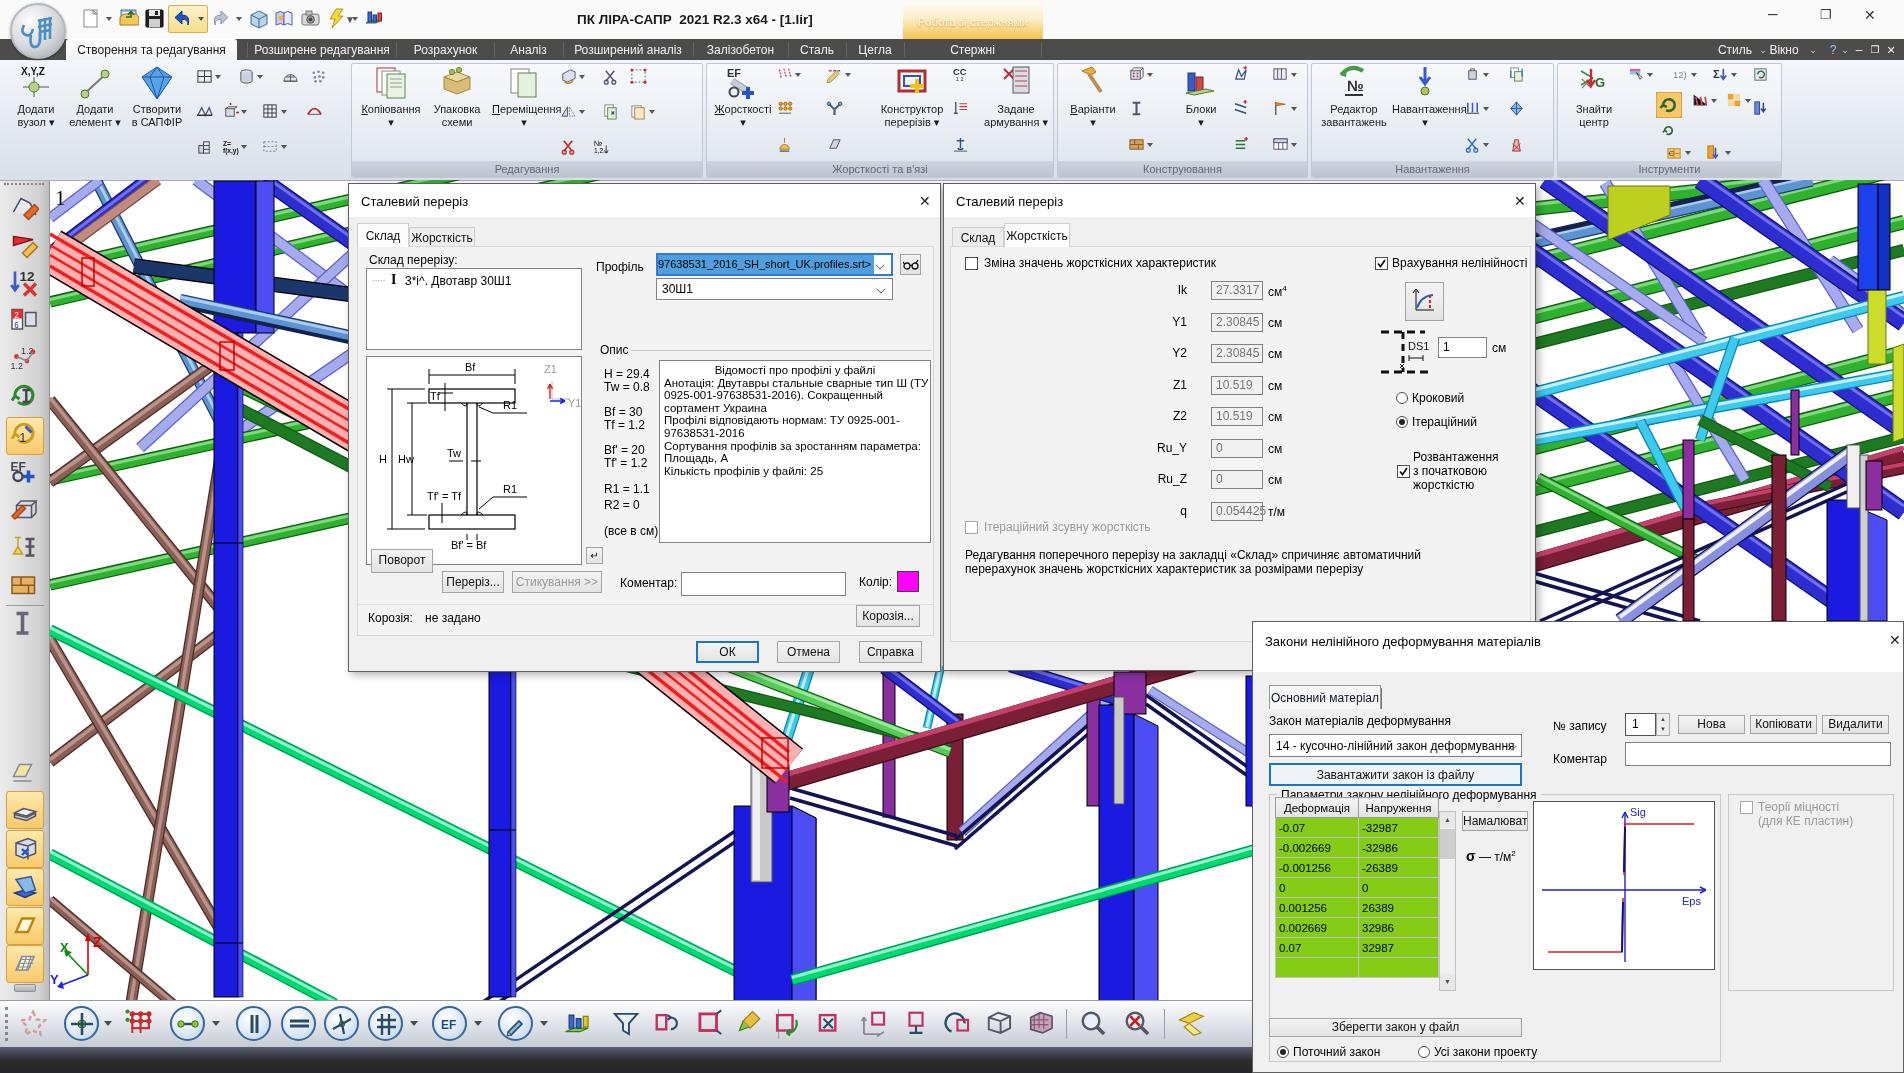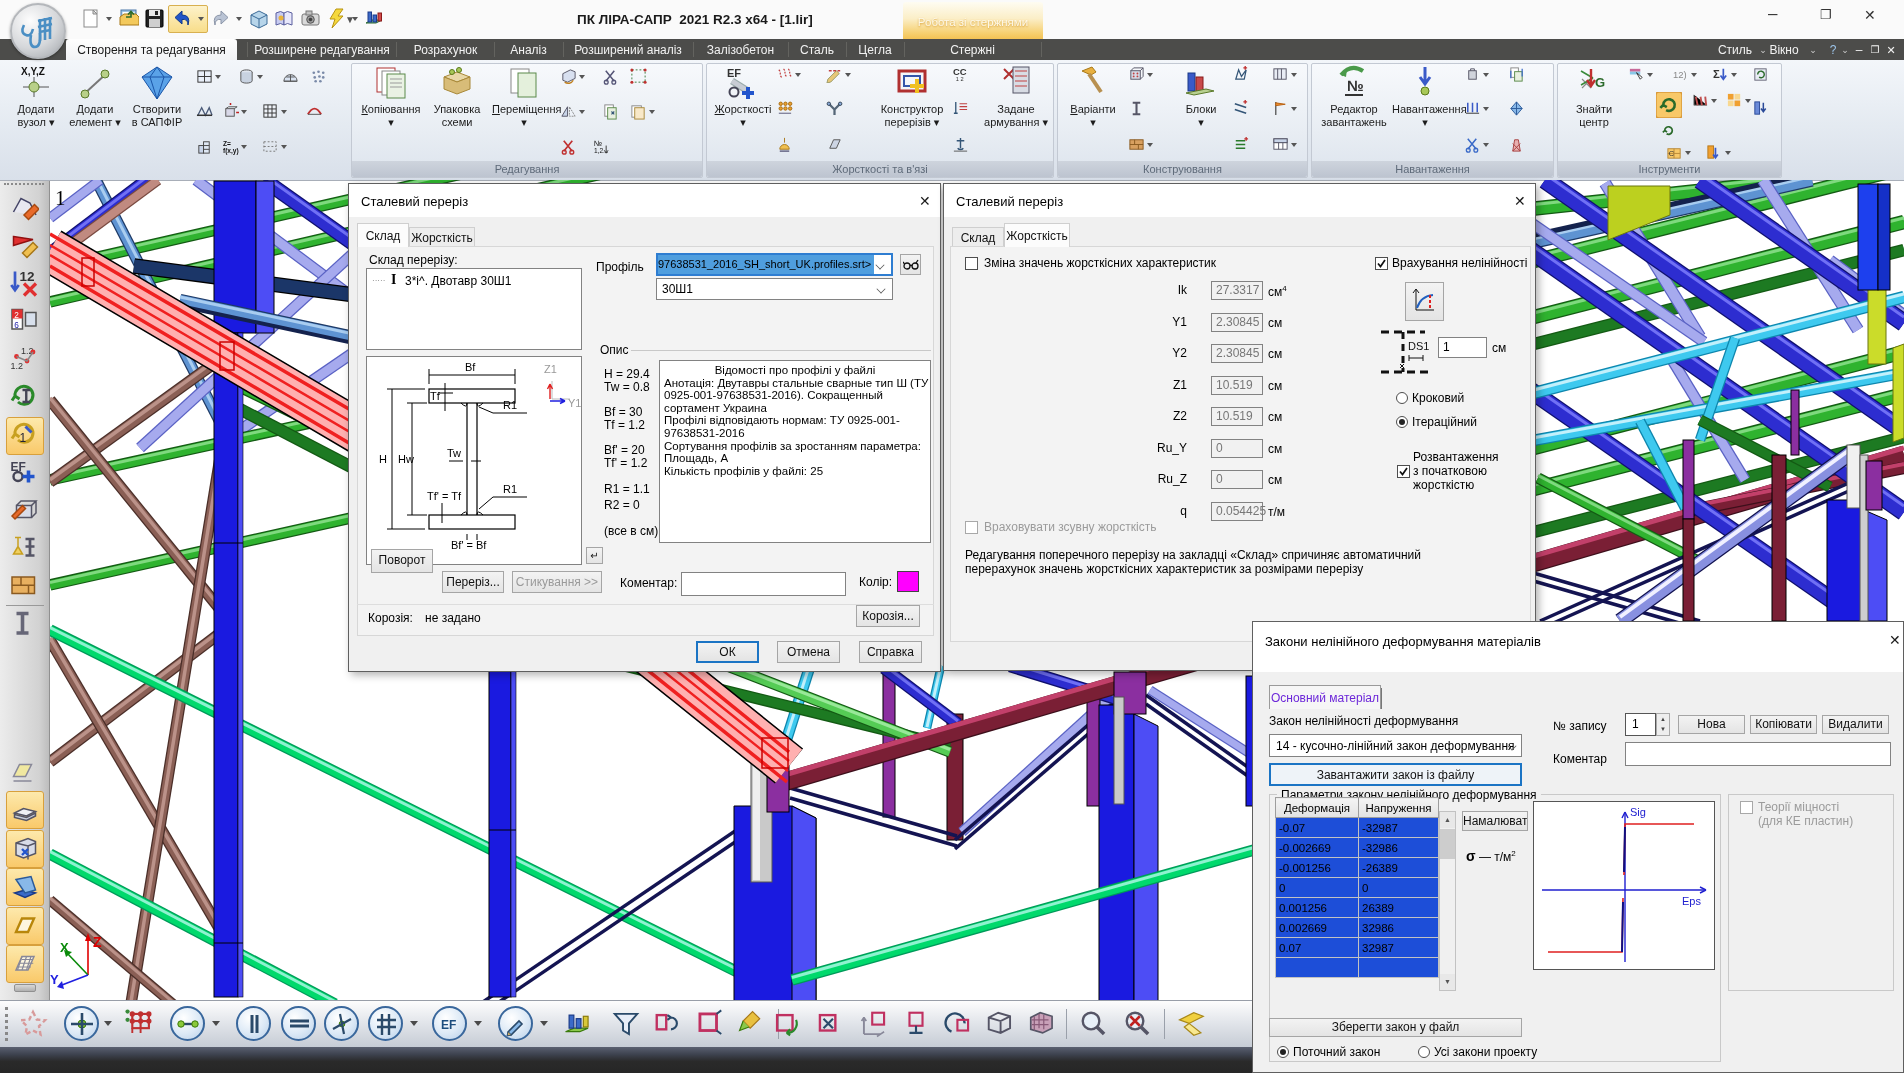--- a/index.html
+++ b/index.html
@@ -39,21 +39,21 @@
 .def{border:2px solid #1b74c4}
 .tbox{position:absolute;background:#fff;border:1px solid #828282;font-size:12px}
 .lbl{position:absolute;font-size:12px;color:#000;white-space:nowrap}
 .gr{color:#9b9b9b}
 .cb{position:absolute;width:13px;height:13px;background:#fff;border:1px solid #4d4d4d}
 .rad{position:absolute;width:12px;height:12px;border-radius:50%;background:#fff;border:1px solid #4d4d4d}
 .radon::after{content:"";position:absolute;left:2px;top:2px;width:6px;height:6px;border-radius:50%;background:#222}
 .gbox{position:absolute;border:1px solid #c9c9c9}
 .leg{position:absolute;background:#f0f0f0;padding:0 4px;font-size:12px;white-space:nowrap}
 table.tb{border-collapse:collapse;font-size:11.5px}
-table.tb td{border:1px solid #c2c2c2;background:#1d4ed8;height:20px;padding:0 3px;min-width:10px}
+table.tb td{border:1px solid #c2c2c2;background:#84cc16;height:20px;padding:0 3px;min-width:10px}
 table.tb td.hd{background:linear-gradient(#f4f4f4,#e2e2e2);border:1px solid #9d9d9d;text-align:center}
 </style></head>
 <body>
 <svg class="ab" style="left:50px;top:180px;z-index:1" width="1854" height="830" viewBox="50 180 1854 830">
     <line x1="50" y1="268" x2="610" y2="140" stroke="#145a14" stroke-width="11.5"></line>
     <line x1="50" y1="268" x2="610" y2="140" stroke="#2fb32f" stroke-width="9"></line>
     <line x1="50" y1="265.5" x2="610" y2="137.5" stroke="#7fd97f" stroke-width="3"></line>
     <line x1="50" y1="302" x2="640" y2="165" stroke="#145a14" stroke-width="11.5"></line>
     <line x1="50" y1="302" x2="640" y2="165" stroke="#2fb32f" stroke-width="9"></line>
     <line x1="50" y1="299.5" x2="640" y2="162.5" stroke="#7fd97f" stroke-width="3"></line>
@@ -1138,31 +1138,31 @@
     <div class="lbl" style="left:548px;top:157px">см</div>
     <div class="rad" style="left:452px;top:208px"></div>
     <div class="lbl" style="left:468px;top:207px">Кроковий</div>
     <div class="rad radon" style="left:452px;top:232px"></div>
     <div class="lbl" style="left:468px;top:231px">Ітераційний</div>
     <div class="cb" style="left:453px;top:281px"><svg width="11" height="11" viewBox="0 0 11 11">
         <path d="M2 5.5 l2.5 3 L9 2" stroke="#111" stroke-width="1.7" fill="none"></path>
       </svg></div>
     <div class="lbl" style="left:469px;top:266px">Розвантаження<br>з початковою<br>жорсткістю</div>
     <div class="cb" style="left:21px;top:337px;border-color:#a8a8a8"></div>
-    <div class="lbl gr" style="left:40px;top:336px">Враховувати зсувну жорсткість</div>
+    <div class="lbl gr" style="left:40px;top:336px">Ітераційний зсувну жорсткість</div>
     <div class="lbl" style="left:21px;top:364px">Редагування поперечного перерізу на закладці «Склад» спричиняє автоматичний<br>перерахунок значень жорсткісних характеристик за розмірами перерізу</div>
   </div>
 <div class="dlg" style="left:1252px;top:621px;width:652px;height:452px;box-shadow:none">
     <div class="dtitle" style="height:50px">
       <span class="ab" style="left:12px;top:12px">Закони нелінійного деформування матеріалів</span>
     </div>
     <div class="dx" style="left:636px;top:10px">✕</div>
-    <div class="tabA" style="left:16px;top:63px;width:112px;height:24px;line-height:24px;color:#6d28d9;border:1px solid #9a9a9a;border-bottom:none;background:#f6f6f6">Основний матеріал</div>
+    <div class="tabA" style="left:16px;top:63px;width:112px;height:24px;line-height:24px;color:#0f172a;border:1px solid #9a9a9a;border-bottom:none;background:#f6f6f6">Основний матеріал</div>
     <div class="ab" style="left:128px;top:66px;width:1px;height:21px;background:#777"></div>
-    <div class="lbl" style="left:16px;top:92px">Закон нелінійності деформування</div>
+    <div class="lbl" style="left:16px;top:92px">Закон матеріалів деформування</div>
     <div class="tbox" style="left:16px;top:112px;width:253px;height:23px">
       <span class="ab" style="left:6px;top:4px">14 - кусочно-лінійний закон деформування</span>
       <div class="ab" style="left:238px;top:7px;width:8px;height:8px;border-right:1.5px solid #555;border-bottom:1.5px solid #555;transform:rotate(45deg) scale(.8)"></div>
     </div>
     <div class="btn" style="left:16px;top:141px;width:253px;height:23px;line-height:20px;border:2px solid #1b74c4;background:#eef3f8">Завантажити закон із файлу</div>
     <div class="lbl" style="left:300px;top:97px">№ запису</div>
     <div class="tbox" style="left:372px;top:91px;width:31px;height:23px;border:1px solid #555;line-height:21px;padding-left:6px">1</div>
     <div class="ab" style="left:403px;top:91px;width:14px;height:23px;background:#eee;border:1px solid #aaa;font-size:6px;text-align:center;line-height:10px;color:#444">▲<br>▼</div>
     <div class="btn" style="left:425px;top:93px;width:67px;height:19px;line-height:17px">Нова</div>
     <div class="btn" style="left:497px;top:93px;width:67px;height:19px;line-height:17px">Копіювати</div>

